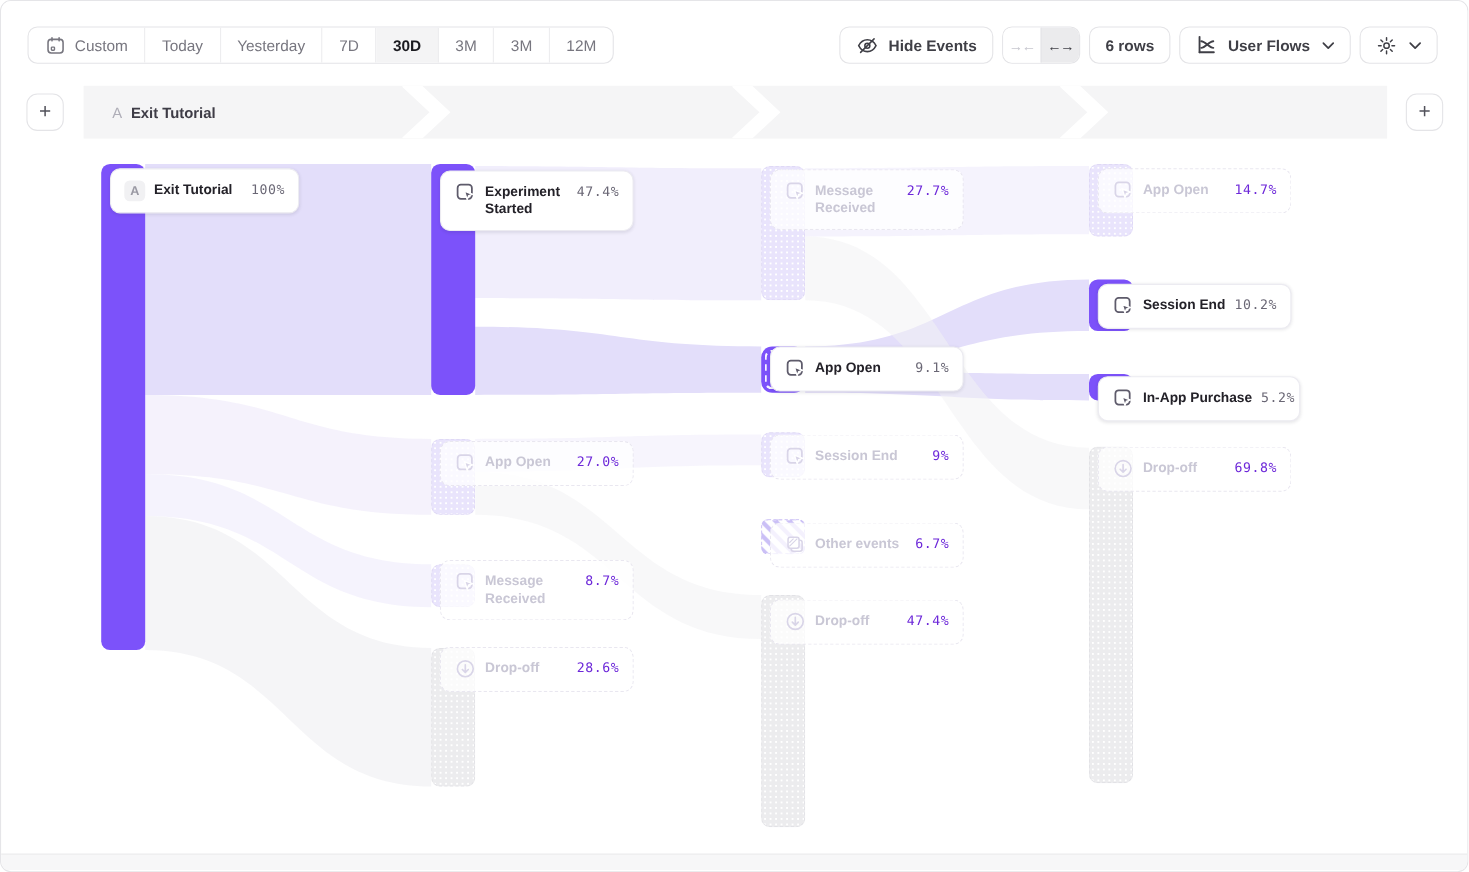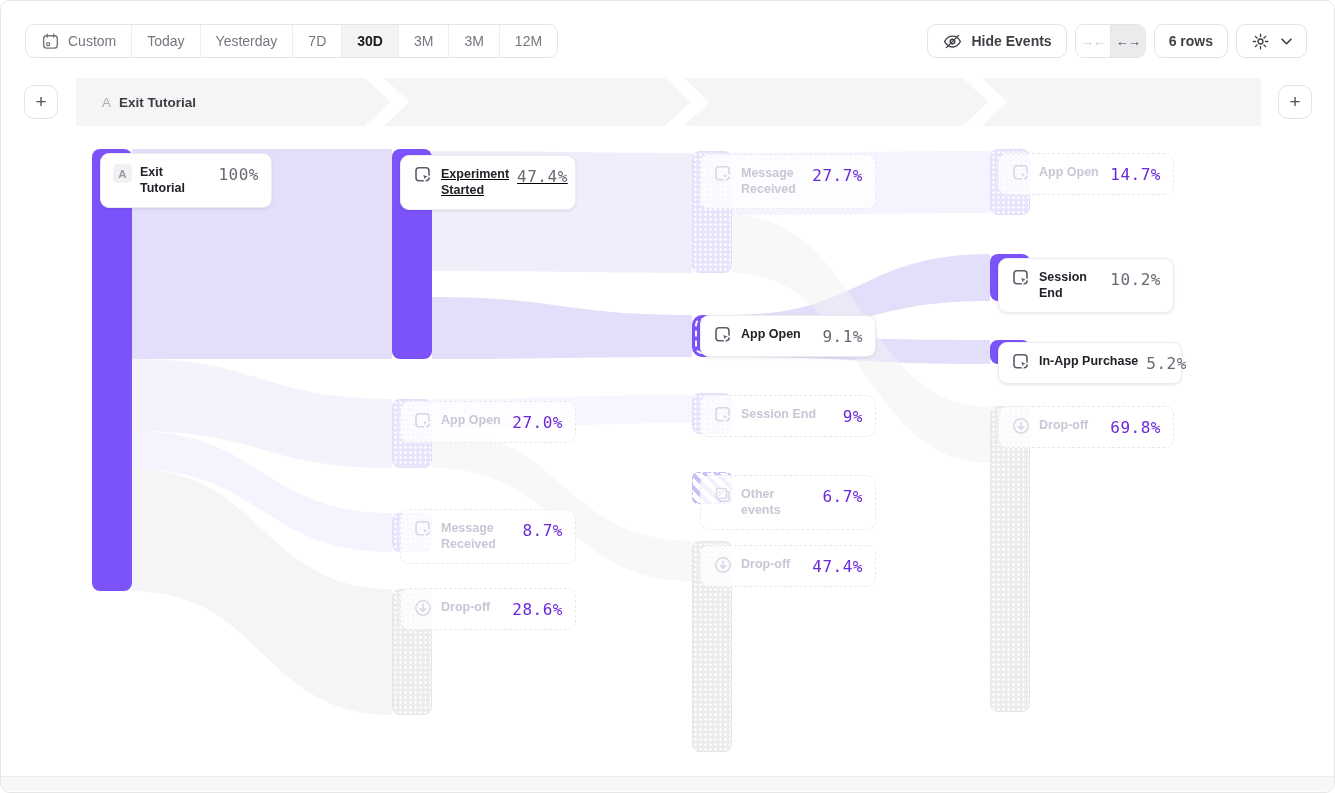--- a/index.html
+++ b/index.html
@@ -28,21 +28,21 @@
   .links-svg{position:absolute;left:0;top:0;}
   .bar{position:absolute;width:40px;box-sizing:border-box;border-radius:8px;pointer-events:auto;}
   .bar-active{background:#7C52FA;}
   .bar-selected{background:#7C52FA;border-radius:10px;}
   .bar-selected::after{content:"";position:absolute;inset:3px;border:2px dashed rgba(255,255,255,.95);border-radius:7px;}
   .bar-faded{background-color:#E9E4FC;background-image:radial-gradient(#ffffff 1.1px,transparent 1.1px);background-size:5px 5px;border:1px dashed #DFD9F5;}
   .bar-gray{background-color:#ECECEE;background-image:radial-gradient(#ffffff 1.1px,transparent 1.1px);background-size:5px 5px;border:1px dashed #E2E2E6;}
   .bar-hatch{background:repeating-linear-gradient(45deg,#CBC0F6 0 4px,#ffffff 4px 9px);border:1px dashed #C9BDF5;border-radius:6px;}
   .card{position:absolute;background:#fff;border:1px solid #ECEBF1;border-radius:9px;box-shadow:0 1px 3px rgba(28,25,45,.10);display:flex;gap:8px;align-items:flex-start;padding:10px 12px;width:176px;box-sizing:border-box;pointer-events:auto;}
   .card .nlabel{font-weight:700;font-size:12.5px;color:#232128;line-height:1.3;}
-  .card .npct{margin-left:auto;font-family:"DejaVu Sans Mono",monospace;font-size:16px;color:#6A6775;white-space:nowrap;padding-top:1px;letter-spacing:.5px;}
+  .card .npct{margin-left:auto;font-family:"DejaVu Sans Mono",monospace;font-size:12px;color:#6A6775;white-space:nowrap;padding-top:1px;letter-spacing:.5px;}
   .card .nicon{flex:0 0 auto;margin-top:-1px;}
   .card.faded{background:rgba(255,255,255,.78);border:1px dashed #E9E7F0;box-shadow:none;}
   .card.faded .nlabel{color:#C9C7D5;}
   .card.faded .npct{color:#6d28d9;}
   .card .nowrap{white-space:nowrap;}
   .abadge{flex:0 0 auto;width:19px;height:19px;border-radius:5px;background:#F1F1F3;color:#9A99A3;font-size:11.5px;font-weight:600;display:flex;align-items:center;justify-content:center;}
   
   .footer{position:absolute;left:0;right:0;top:775px;height:14px;background:#F7F7F8;border-top:1px solid #EBEBED;}
 </style>
 </head>
@@ -66,21 +66,21 @@
         <path d="M 731 214 C 860 214 860 406 989 406 L 989 462 C 860 462 860 272 731 272 Z" fill="#F2F2F4" opacity="0.55"></path>
       </svg>
     <div id="nodes-layer">
         <div class="bar bar-active" style="left: 91px; top: 148px; height: 442px;"></div>
         <div class="card" style="left: 99px; top: 152px; width: 172px;">
           <span class="abadge">A</span>
           <span class="nlabel">Exit Tutorial</span>
           <span class="npct">100%</span>
         </div>
         <div class="bar bar-active" style="left: 391px; top: 148px; height: 210px;"></div>
-        <div class="card" style="left: 399px; top: 154px; width: 176px; text-decoration: underline;">
+        <div class="card" style="left: 399px; top: 154px; width: 176px;">
           <svg class="nicon" width="20" height="20" viewBox="0 0 20 20" fill="none">
     <rect x="3" y="2.8" width="13" height="13" rx="3" stroke="#5E5B6B" stroke-width="1.6"></rect>
     <path d="M9.2 8.8 L16.6 11.6 L13 12.9 L11.7 16.5 Z" fill="#5E5B6B" stroke="#fff" stroke-width="1.3"></path>
           </svg>
           <span class="nlabel">Experiment Started</span>
           <span class="npct">47.4%</span>
         </div>
         <div class="bar bar-faded" style="left: 391px; top: 398px; height: 69px;"></div>
         <div class="card faded" style="left: 399px; top: 400px; width: 176px;">
           <svg class="nicon" width="20" height="20" viewBox="0 0 20 20" fill="none">
@@ -237,20 +237,32 @@
       <div class="arrow-group">
         <div class="arrow-seg disabled">
             <span>→←</span>
           </div>
         <div class="arrow-seg active">
             <span>←→</span>
           </div>
       </div>
       <div class="tbtn">
         <span>6 rows</span>
+      </div>
+      <div class="tbtn">
+        <svg width="20" height="20" viewBox="0 0 20 20" fill="none">
+          <path d="M3.5 2.5v14h0" stroke="#3F3F46" stroke-width="1.7" stroke-linecap="round"></path>
+          <path d="M3.5 16.5h13" stroke="#3F3F46" stroke-width="1.7" stroke-linecap="round"></path>
+          <path d="M5 6.5c4 0 7 6 11 6" stroke="#3F3F46" stroke-width="1.7" stroke-linecap="round"></path>
+          <path d="M16 6.5c-4 0-7 6-11 6" stroke="#3F3F46" stroke-width="1.7" stroke-linecap="round"></path>
+        </svg>
+        <span>User Flows</span>
+        <svg class="chev" width="11" height="7" viewBox="0 0 11 7" fill="none">
+            <path d="M1 1.2 5.5 5.8 10 1.2" stroke="#3F3F46" stroke-width="1.6" stroke-linecap="round" stroke-linejoin="round"></path>
+          </svg>
       </div>
       <div class="tbtn">
         <svg width="19" height="19" viewBox="0 0 24 24" fill="none">
           <circle cx="12" cy="12" r="3.1" stroke="#3F3F46" stroke-width="1.7"></circle>
           <path d="M12 2.8v3M12 18.2v3M21.2 12h-3M5.8 12h-3M18.5 5.5l-2.1 2.1M7.6 16.4l-2.1 2.1M18.5 18.5l-2.1-2.1M7.6 7.6 5.5 5.5" stroke="#3F3F46" stroke-width="1.7" stroke-linecap="round"></path>
         </svg>
         <svg class="chev" width="11" height="7" viewBox="0 0 11 7" fill="none">
             <path d="M1 1.2 5.5 5.8 10 1.2" stroke="#3F3F46" stroke-width="1.6" stroke-linecap="round" stroke-linejoin="round"></path>
           </svg>
       </div>

